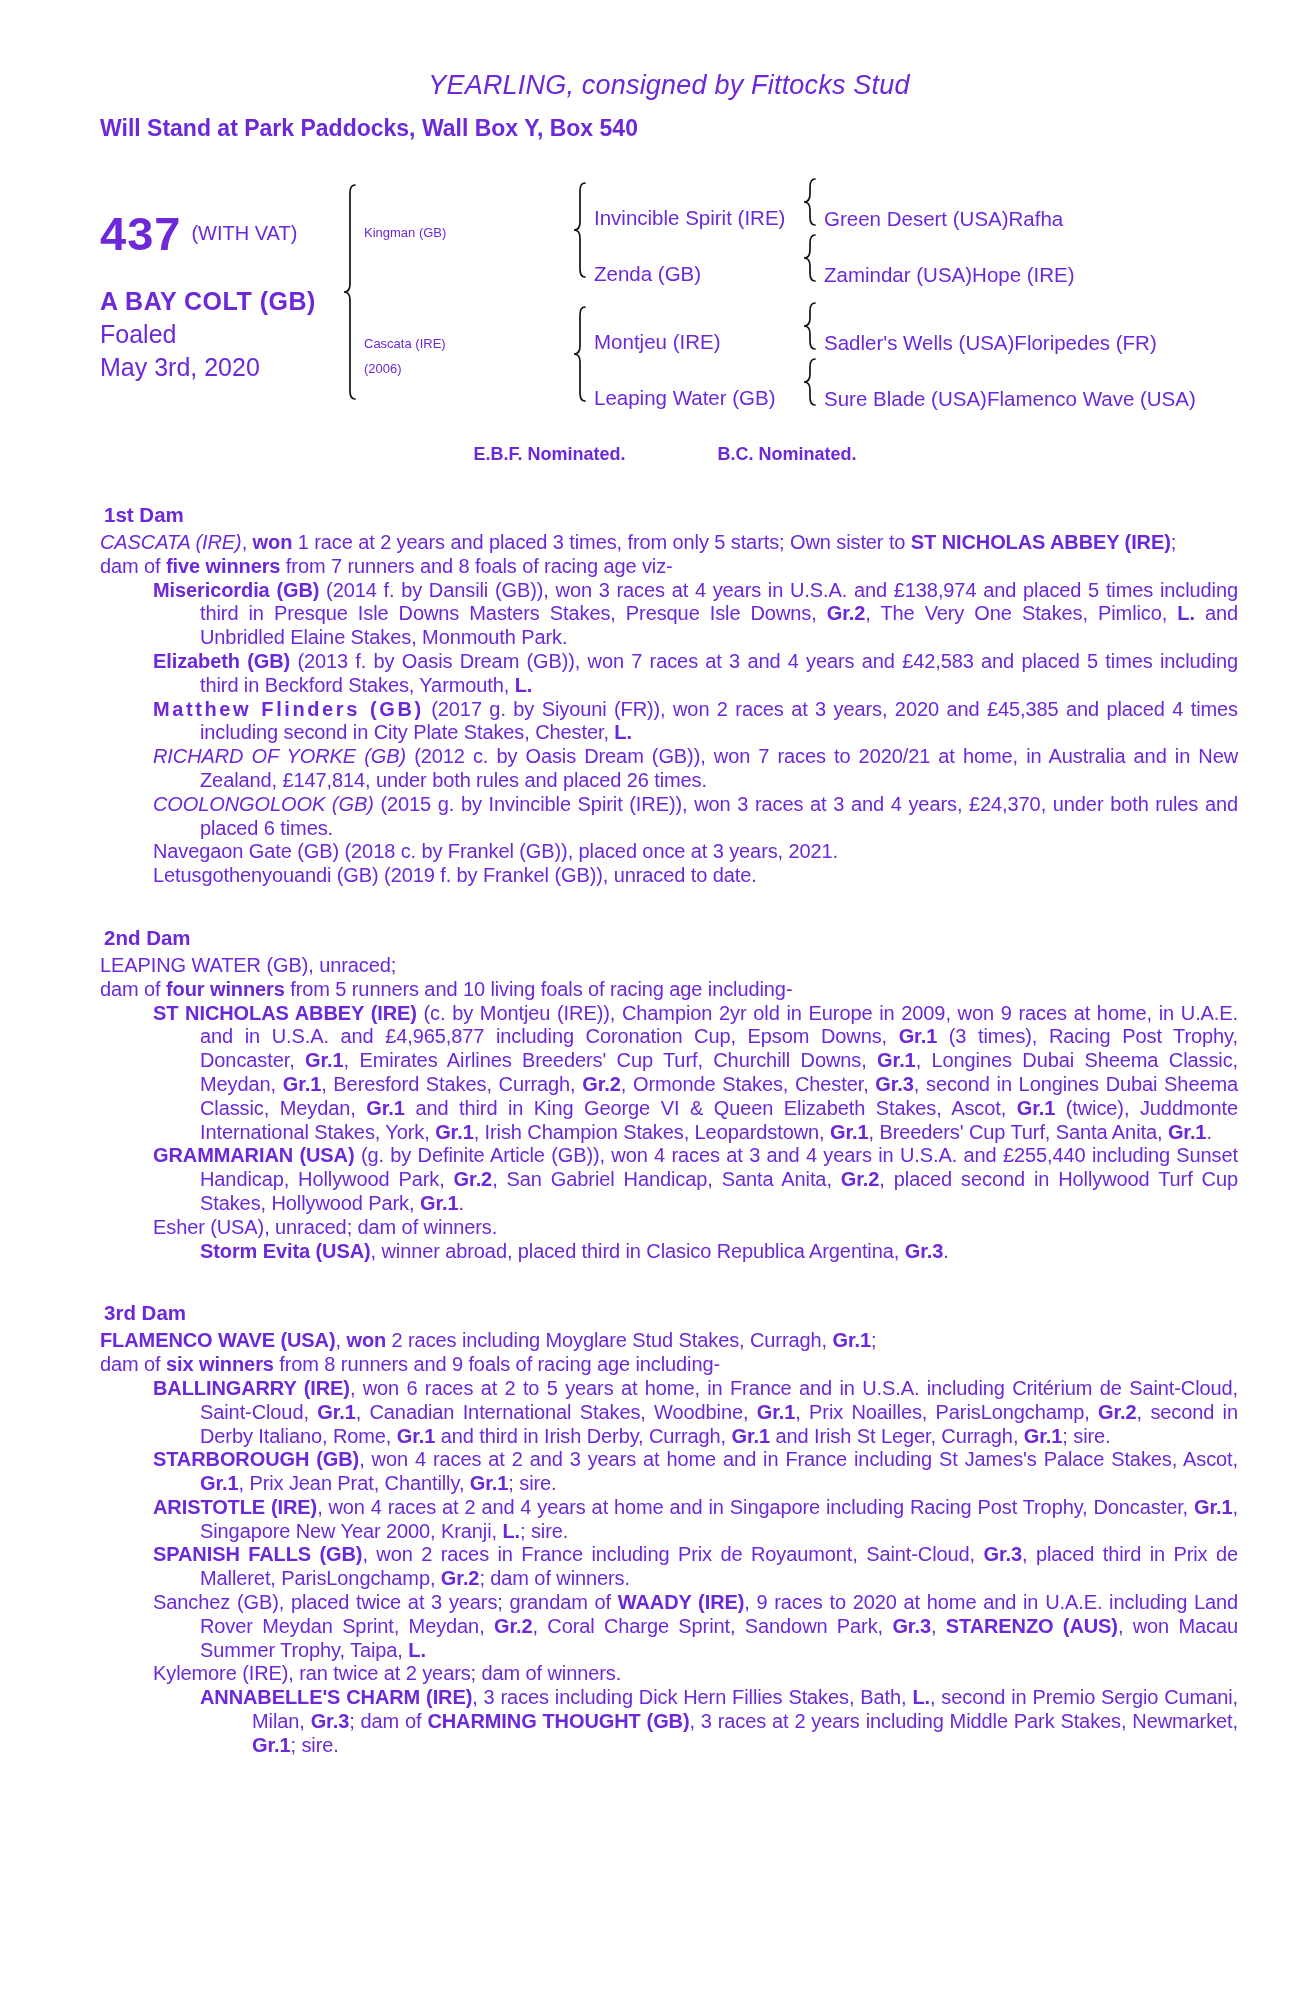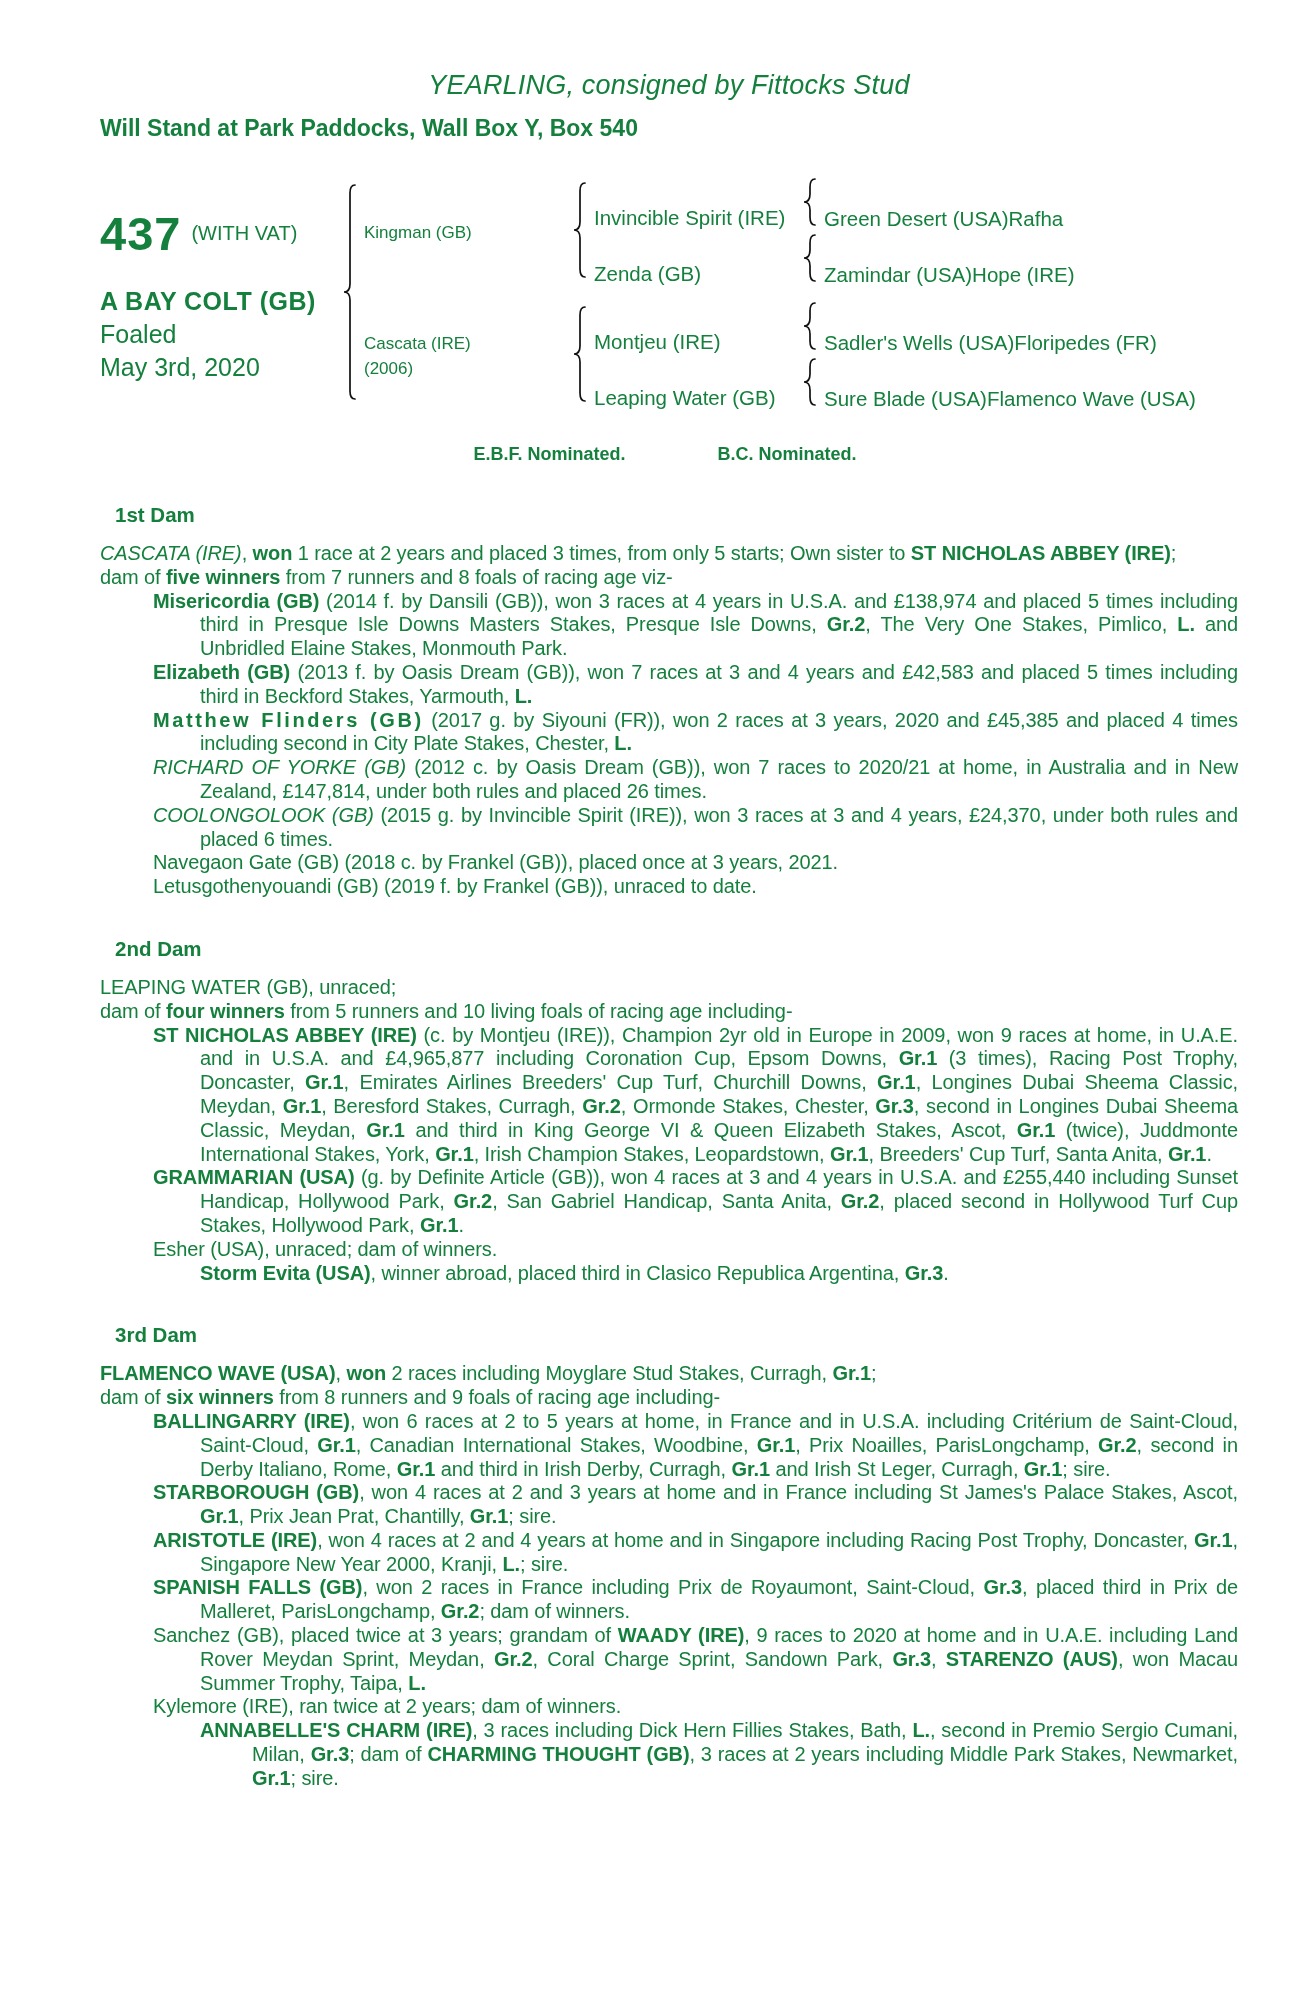--- a/index.html
+++ b/index.html
@@ -1,20 +1,20 @@
 <!DOCTYPE html>
 <html><head>
 <meta charset="utf-8">
 <style>
   html,body{margin:0;padding:0;background:#e8e8e8;}
   .page{
     position:relative;
     width:1314px;height:2000px;
     background:#ffffff;
-    color:#15803d;
+    color:#6d28d9;
     font-family:"Liberation Sans","DejaVu Sans",sans-serif;
     box-sizing:border-box;
     padding:70px 76px 0 100px;
     overflow:hidden;
   }
   .title{
     text-align:center;
     font-style:italic;
     font-size:27px;
     letter-spacing:.2px;
@@ -31,32 +31,32 @@
   .lot-col{width:240px;flex:0 0 240px;}
   .lot-line{display:flex;align-items:center;gap:10px;}
   .lot-number{font-weight:bold;font-size:47px;letter-spacing:1px;}
   .vat{font-size:20px;}
   .colt-name{font-weight:bold;font-size:25px;letter-spacing:.5px;margin-top:26px;}
   .foaled{font-size:25px;margin-top:4px;}
   .tree{display:flex;align-items:center;}
   .brace{display:block;flex:0 0 auto;margin:0 6px 0 2px;}
   .parents{display:flex;flex-direction:column;row-gap:16px;}
   .parent-unit{display:flex;align-items:center;}
-  .parent-name{width:206px;flex:0 0 206px;font-size:17px;line-height:25px;}
+  .parent-name{width:206px;flex:0 0 206px;font-size:13px;line-height:25px;}
   .children{display:flex;flex-direction:column;row-gap:4px;}
   .child-unit{display:flex;align-items:flex-end;}
   .gen2-name{width:206px;flex:0 0 206px;font-size:20.5px;line-height:24px;}
   .gen3-pair{display:flex;flex-direction:row;}
   .gen3-name{font-size:20.5px;line-height:23px;white-space:nowrap;}
   
   .nominated{display:flex;justify-content:center;gap:76px;margin:34px 24px 0 0;}
   .nominated span{font-weight:bold;font-size:18px;margin-left:16px;}
   
   .sec{margin-top:38px;}
-  .sec-heading{font-weight:bold;font-size:20.5px;margin:15px;line-height:24px;}
+  .sec-heading{font-weight:bold;font-size:20.5px;margin:4px;line-height:24px;}
   .para{
     margin:0;
     font-size:20px;
     line-height:23.8px;
     text-align:justify;
     letter-spacing:-0.1px;
   }
   .para.l0{padding-left:53px;text-indent:-53px;}
   .para.l1{padding-left:100px;text-indent:-47px;}
   .para.l2{padding-left:152px;text-indent:-52px;}

